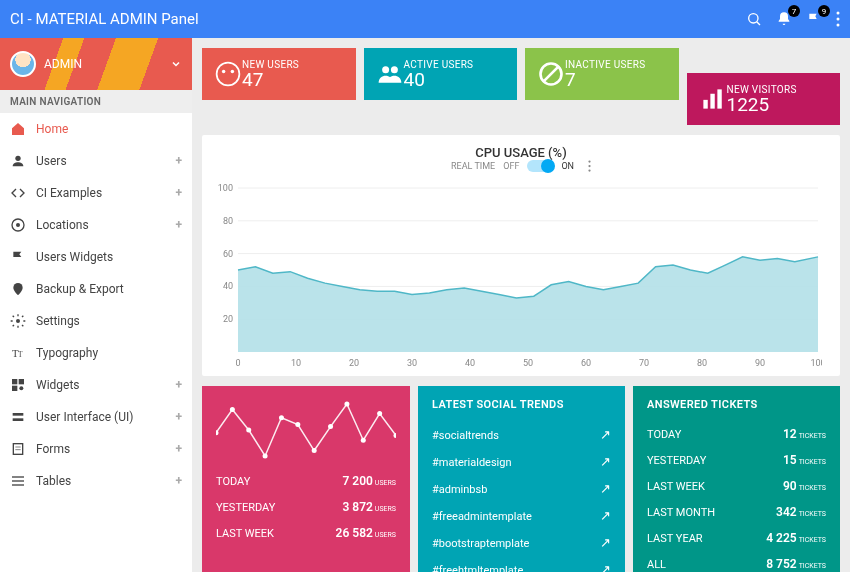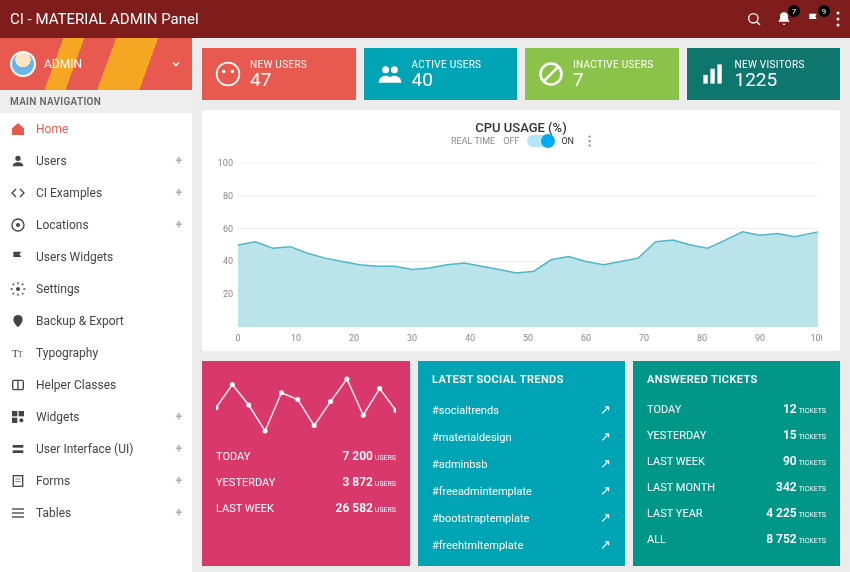--- a/index.html
+++ b/index.html
@@ -1,35 +1,35 @@
 <!DOCTYPE html>
 <html><head>
 <meta charset="utf-8">
 <style>
 * { margin: 0; padding: 0; box-sizing: border-box; }
 body { font-family: -apple-system, BlinkMacSystemFont, "Segoe UI", Roboto, Arial, sans-serif; background: #ececec; width: 850px; height: 572px; overflow: hidden; font-size: 13px; color: #333; }
-.topbar { height: 38px; background: #7f1d1d; display: flex; align-items: center; padding: 0 10px; color: #fff; }
+.topbar { height: 38px; background: #3b82f6; display: flex; align-items: center; padding: 0 10px; color: #fff; }
 .topbar-title { font-size: 15px; font-weight: 400; flex: 1; }
 .topbar-actions { display: flex; align-items: center; gap: 14px; }
 .topbar-icon { position: relative; display: flex; align-items: center; cursor: pointer; }
 .badge { position: absolute; top: -6px; right: -8px; background: #000; color: #fff; font-size: 8px; border-radius: 50%; width: 12px; height: 12px; display: flex; align-items: center; justify-content: center; }
 .layout { display: flex; height: calc(100% - 38px); }
 .sidebar { width: 192px; background: #fff; display: flex; flex-direction: column; }
 .user-info { height: 52px; background: linear-gradient(110deg, #e85a4f 0%, #e85a4f 30%, #f5a623 30%, #f5a623 40%, #e85a4f 40%, #e85a4f 55%, #f5a623 55%, #f5a623 75%, #e85a4f 75%); display: flex; align-items: center; padding: 0 10px; color: #fff; gap: 8px; }
 .avatar { width: 26px; height: 26px; border-radius: 50%; background: radial-gradient(circle at 50% 30%, #ffe4c4 0%, #ffe4c4 40%, #6bb6e9 41%); border: 2px solid #fff; }
 .user-name { font-size: 12px; flex: 1; }
 .section-label { background: #eee; color: #666; font-size: 10px; font-weight: 600; padding: 6px 10px; letter-spacing: .3px; }
 .nav { flex: 1; overflow: auto; }
 .nav-item { display: flex; align-items: center; padding: 8px 10px; gap: 10px; cursor: pointer; color: #444; font-size: 12px; }
 .nav-item.active { color: #e85a4f; }
 .nav-item .nav-icon { width: 16px; height: 16px; display: flex; align-items: center; justify-content: center; flex-shrink: 0; }
 .nav-item .plus { margin-left: auto; color: #aaa; font-size: 12px; font-weight: bold; }
 .content { flex: 1; padding: 10px; overflow: auto; }
 .cards { display: grid; grid-template-columns: repeat(4, 1fr); gap: 8px; margin-bottom: 10px; }
-.card { height: 52px; display: flex; align-items: center; padding: 16px 12px; gap: 8px; color: #fff; }
+.card { height: 52px; display: flex; align-items: center; padding: 16px 12px; gap: 0; color: #fff; }
 .card .card-icon { width: 28px; height: 28px; }
 .card-label { font-size: 10px; line-height: 1.1; letter-spacing: .3px; }
 .card-value { font-size: 19px; font-weight: 400; line-height: 1; }
 .panel { background: #fff; border-radius: 2px; padding: 10px 12px 6px; }
 .panel-head { display: flex; align-items: center; margin-bottom: 8px; flex-direction: column; }
 .panel-head h3 { font-size: 13px; font-weight: 500; flex: 1; }
 .realtime { display: flex; align-items: center; gap: 8px; font-size: 9px; color: #888; }
 .toggle { width: 26px; height: 12px; background: #b3e5fc; border-radius: 10px; position: relative; }
 .toggle::after { content: ""; position: absolute; width: 14px; height: 14px; background: #03a9f4; border-radius: 50%; top: -1px; right: -2px; }
 .chart-wrap { position: relative; }
@@ -130,51 +130,42 @@
           <span class="nav-icon">
             <svg width="16" height="16" viewBox="0 0 24 24">
               <path d="M5 3v18M5 4h12l-3 4 3 4H5" fill="currentColor"></path>
             </svg>
           </span>
           <span>Users Widgets</span>
         </div>
         <div class="nav-item">
           <span class="nav-icon">
             <svg width="16" height="16" viewBox="0 0 24 24">
+              <path d="M12 3a7 7 0 0 0-7 7c0 5 7 11 7 11s7-6 7-11a7 7 0 0 0-7-7z" fill="currentColor"></path>
+            </svg>
+          </span>
+          <span>Backup &amp; Export</span>
+        </div>
+        <div class="nav-item">
+          <span class="nav-icon">
+            <svg width="16" height="16" viewBox="0 0 24 24">
               <circle cx="12" cy="12" r="3" fill="currentColor"></circle>
               <path d="M12 2v3M12 19v3M4 12H1M23 12h-3M6 6l-2-2M20 20l-2-2M6 18l-2 2M20 4l-2 2" stroke="currentColor" stroke-width="2"></path>
             </svg>
           </span>
           <span>Settings</span>
         </div>
         <div class="nav-item">
           <span class="nav-icon">
             <svg width="16" height="16" viewBox="0 0 24 24">
-              <path d="M12 3a7 7 0 0 0-7 7c0 5 7 11 7 11s7-6 7-11a7 7 0 0 0-7-7z" fill="currentColor"></path>
-            </svg>
-          </span>
-          <span>Backup &amp; Export</span>
-        </div>
-        <div class="nav-item">
-          <span class="nav-icon">
-            <svg width="16" height="16" viewBox="0 0 24 24">
               <text x="3" y="18" font-size="16" font-family="serif" fill="currentColor">T</text>
               <text x="12" y="18" font-size="11" font-family="serif" fill="currentColor">T</text>
             </svg>
           </span>
           <span>Typography</span>
-        </div>
-        <div class="nav-item">
-          <span class="nav-icon">
-            <svg width="16" height="16" viewBox="0 0 24 24">
-              <rect x="4" y="5" width="16" height="14" rx="2" fill="none" stroke="currentColor" stroke-width="2"></rect>
-              <line x1="12" y1="5" x2="12" y2="19" stroke="currentColor" stroke-width="2"></line>
-            </svg>
-          </span>
-          <span>Helper Classes</span>
         </div>
         <div class="nav-item">
           <span class="nav-icon">
             <svg width="16" height="16" viewBox="0 0 24 24">
               <rect x="3" y="3" width="8" height="8" fill="currentColor"></rect>
               <rect x="13" y="3" width="8" height="8" fill="currentColor"></rect>
               <rect x="3" y="13" width="8" height="8" fill="currentColor"></rect>
               <circle cx="17" cy="17" r="3" fill="currentColor"></circle>
             </svg>
           </span>
@@ -243,21 +234,21 @@
         <div class="card" style="background: rgb(139, 195, 74);">
           <svg class="card-icon" width="32" height="32" viewBox="0 0 32 32">
             <circle cx="16" cy="16" r="12" fill="none" stroke="#fff" stroke-width="3"></circle>
             <line x1="7" y1="25" x2="25" y2="7" stroke="#fff" stroke-width="3"></line>
           </svg>
           <div>
             <div class="card-label">INACTIVE USERS</div>
             <div class="card-value">7</div>
           </div>
         </div>
-        <div class="card" style="background: #0f766e;">
+        <div class="card" style="background: #be185d; margin-top: 25px;">
           <svg class="card-icon" width="32" height="32" viewBox="0 0 32 32">
             <rect x="5" y="17" width="5" height="10" fill="#fff"></rect>
             <rect x="13" y="10" width="5" height="17" fill="#fff"></rect>
             <rect x="21" y="5" width="5" height="22" fill="#fff"></rect>
           </svg>
           <div>
             <div class="card-label">NEW VISITORS</div>
             <div class="card-value">1225</div>
           </div>
         </div>

